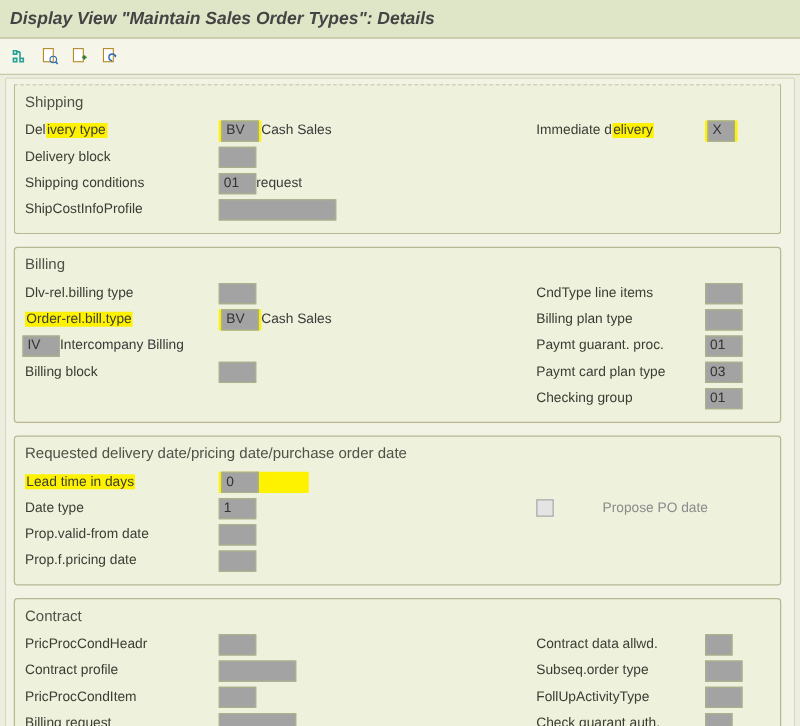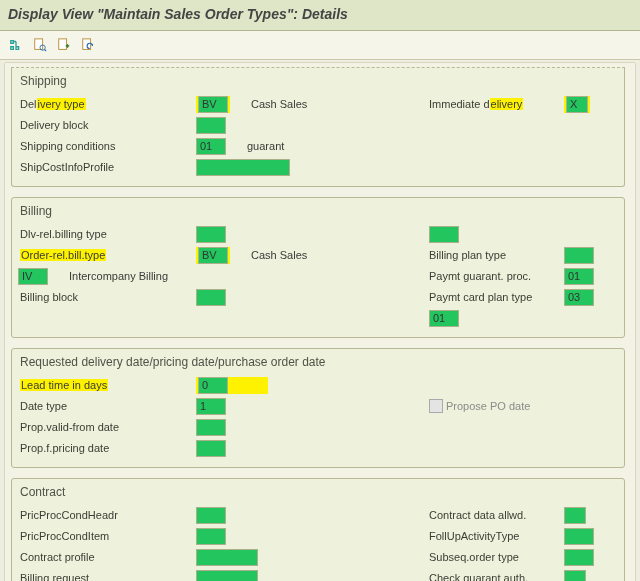--- a/index.html
+++ b/index.html
@@ -69,31 +69,30 @@
     color: #4f5247;
     padding: 2px 0 6px 2px;
     font-size: 12px;
   }
 
   .row {
     display: flex;
     align-items: center;
     height: 20px;
     margin-bottom: 1px;
-    gap: 21px;
   }
   .lbl {
     width: 155px;
     padding-left: 2px;
     color: #3b3d34;
     white-space: nowrap;
   }
   .fld {
     display: inline-block;
-    background: #22c55e;
+    background: #a3a3a3;
     border: 1px solid #aab08a;
     height: 17px;
     box-sizing: border-box;
     padding: 1px 3px;
     color: #333;
     font-size: 11px;
     line-height: 13px;
   }
   .fld.w20 { width: 22px; text-align: left; }
   .fld.w30 { width: 30px; }
@@ -142,21 +141,21 @@
     font-size: 11px;
     color: #2a2a2a;
   }
   .cb.disabled {
     background: #e4e4e4;
     border-color: #aaa;
   }
   .cblbl {
     vertical-align: middle;
   }
-  .muted { color: #8b8b8b; }
+  .muted { color: #8b8b8b; margin-left: 36px; }
 </style>
 </head>
 <body>
 
 <div class="title-bar">Display View "Maintain Sales Order Types": Details</div>
 
 <div class="toolbar">
   <span class="tbtn">
     <svg viewBox="0 0 16 16">
         <path d="M2 3h3v3H2zM2 10h3v3H2zM8 10h3v3H8zM5 4h3M8 4v8M8 12h0" fill="none" stroke="#2aa198" stroke-width="1.5"></path>
@@ -200,36 +199,37 @@
     </div>
 
     <div class="row">
       <span class="lbl">Delivery block</span>
       <span class="fld w30"></span>
     </div>
 
     <div class="row">
       <span class="lbl">Shipping conditions</span>
       <span class="fld w30">01</span>
-      <span class="desc">guarant</span>
+      <span class="desc">request</span>
     </div>
 
     <div class="row">
       <span class="lbl">ShipCostInfoProfile</span>
       <span class="fld w90"></span>
     </div>
   </div>
 
   <div class="groupbox">
     <div class="legend">Billing</div>
 
     <div class="row relrow">
       <span class="lbl">Dlv-rel.billing type</span>
       <span class="fld w30"></span>
       <span class="col2">
+        <span class="lbl2">CndType line items</span>
         <span class="fld w30"></span>
       </span>
     </div>
 
     <div class="row relrow">
       <span class="lbl"><span class="hl">Order-rel.bill.type</span></span>
       <span class="hlwrap"><span class="fld w30">BV</span></span>
       <span class="desc">Cash Sales</span>
       <span class="col2">
         <span class="lbl2">Billing plan type</span>
@@ -251,20 +251,21 @@
       <span class="fld w30"></span>
       <span class="col2">
         <span class="lbl2">Paymt card plan type</span>
         <span class="fld w30">03</span>
       </span>
     </div>
 
     <div class="row relrow">
       <span class="lbl"></span>
       <span class="col2">
+        <span class="lbl2">Checking group</span>
         <span class="fld w30">01</span>
       </span>
     </div>
   </div>
 
   <div class="groupbox">
     <div class="legend">Requested delivery date/pricing date/purchase order date</div>
 
     <div class="row relrow">
       <span class="lbl"><span class="hl">Lead time in days</span></span>
@@ -297,38 +298,38 @@
     <div class="row relrow">
       <span class="lbl">PricProcCondHeadr</span>
       <span class="fld w30"></span>
       <span class="col2">
         <span class="lbl2">Contract data allwd.</span>
         <span class="fld w20"></span>
       </span>
     </div>
 
     <div class="row relrow">
+      <span class="lbl">Contract profile</span>
+      <span class="fld w60"></span>
+      <span class="col2">
+        <span class="lbl2">Subseq.order type</span>
+        <span class="fld w30"></span>
+      </span>
+    </div>
+
+    <div class="row relrow">
       <span class="lbl">PricProcCondItem</span>
       <span class="fld w30"></span>
       <span class="col2">
         <span class="lbl2">FollUpActivityType</span>
         <span class="fld w30"></span>
       </span>
     </div>
 
     <div class="row relrow">
-      <span class="lbl">Contract profile</span>
-      <span class="fld w60"></span>
-      <span class="col2">
-        <span class="lbl2">Subseq.order type</span>
-        <span class="fld w30"></span>
-      </span>
-    </div>
-
-    <div class="row relrow">
       <span class="lbl">Billing request</span>
       <span class="fld w60"></span>
       <span class="col2">
         <span class="lbl2">Check guarant auth.</span>
         <span class="fld w20"></span>
       </span>
     </div>
 
   </div>
 

